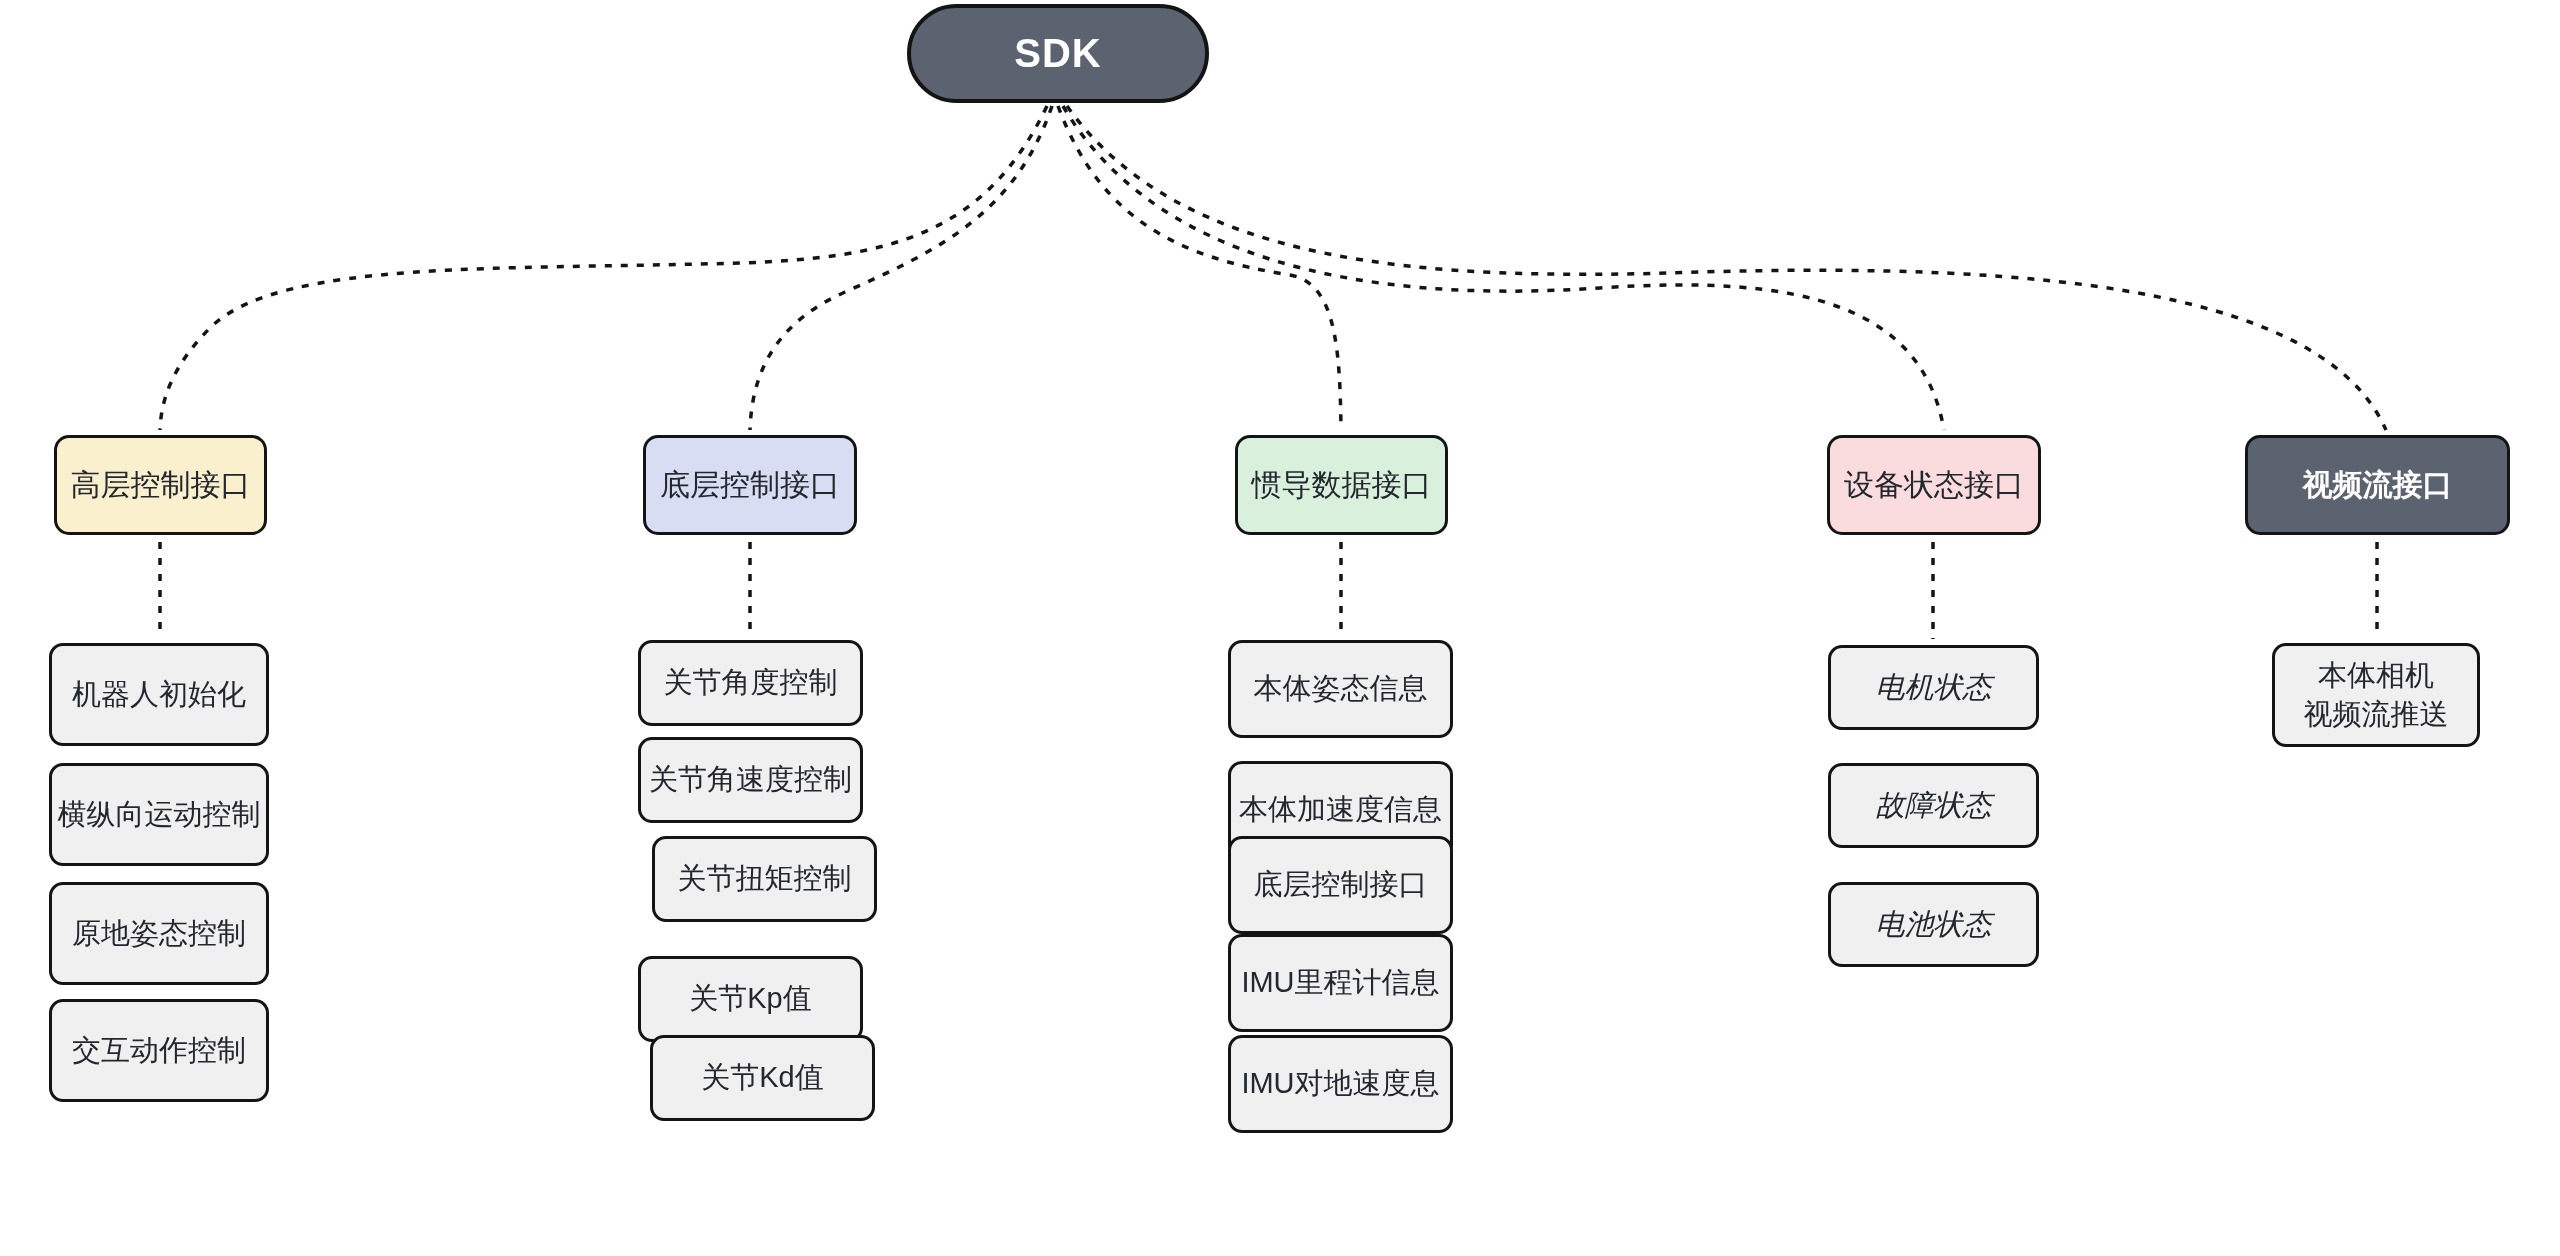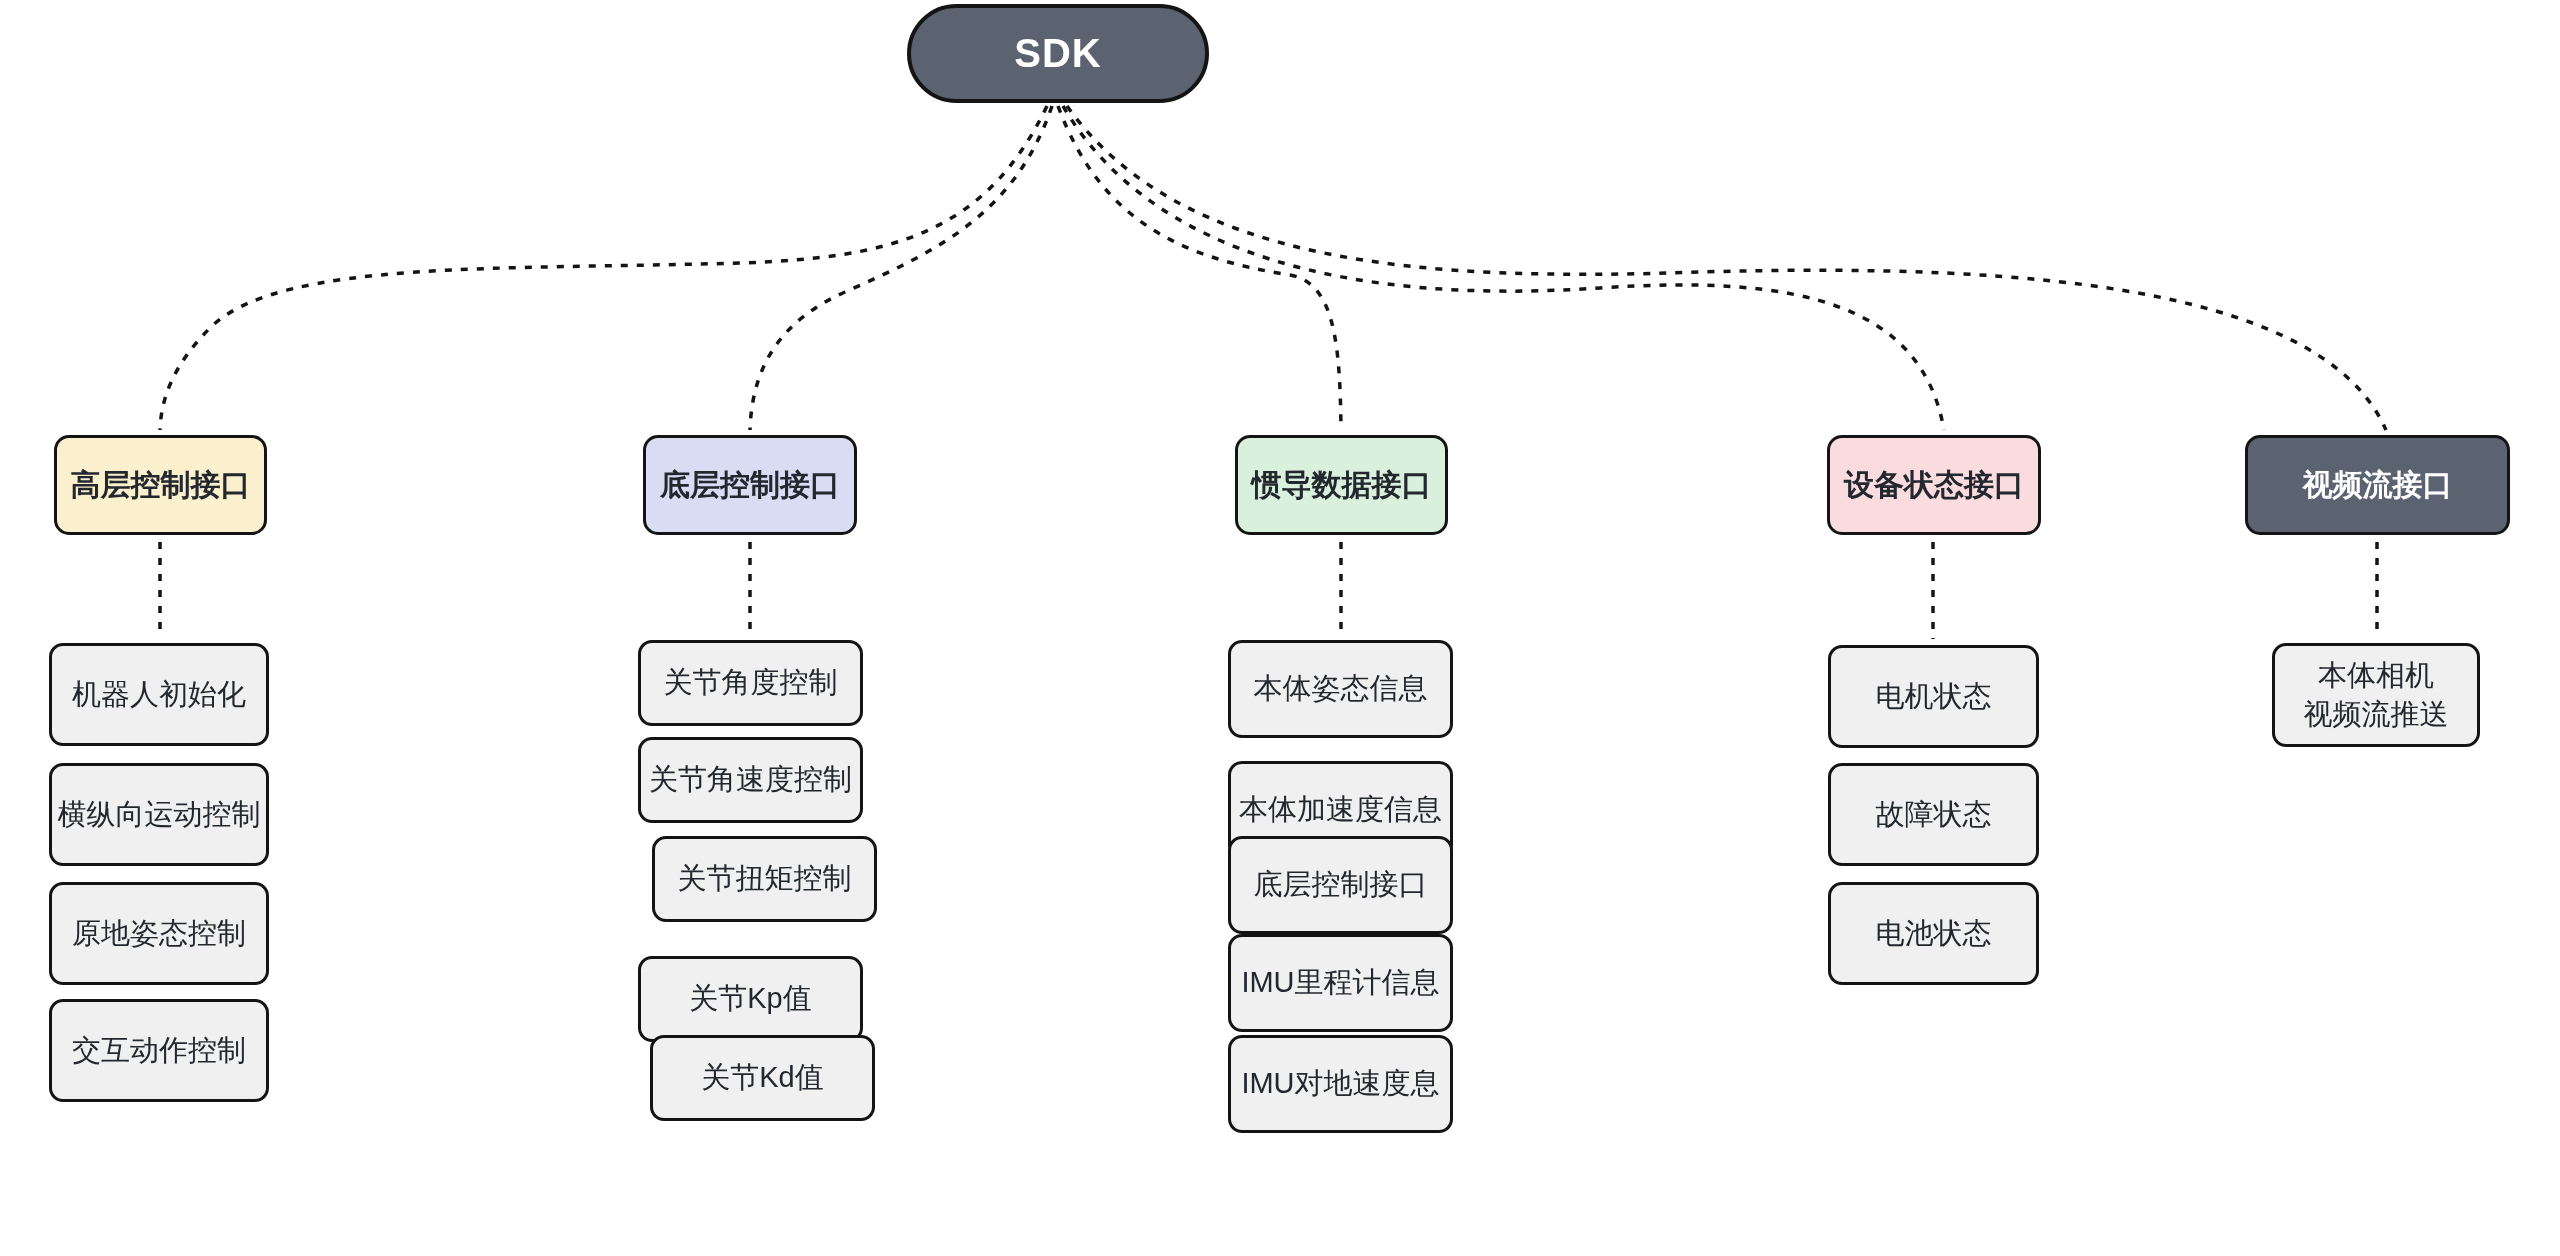--- a/index.html
+++ b/index.html
@@ -47,21 +47,21 @@
     background: var(--dark-bg, #5B6270);
     color: var(--dark-text, #ffffff);
     font-size: 40px;
     font-weight: 700;
     letter-spacing: 1px;
   }
   .header-node {
     height: 100px;
     border-radius: 15px;
     font-size: 30px;
-    font-weight: 700;
+    font-weight: 400;
   }
   .child-node {
     border-radius: 14px;
     background: var(--child-bg, #F0F0F0);
     font-size: 29px;
     font-weight: 500;
     line-height: 1.35;
   }
   
   .h1 { left: 54px;  top: 435px; width: 213px; background: var(--col1-bg, #FAF0CE); }
@@ -70,21 +70,21 @@
   
   .h2 { left: 643px; top: 435px; width: 214px; background: var(--col2-bg, #D9DDF3); }
   .c2 { left: 638px; width: 225px; height: 86px; }
   .c2a { top: 640px; } .c2b { top: 737px; } .c2c { top: 836px; margin-left: 14px; } .c2d { top: 956px; } .c2e { top: 1035px; margin-left: 12px; }
   
   .h3 { left: 1235px; top: 435px; width: 213px; background: var(--col3-bg, #D9F0DC); }
   .c3 { left: 1228px; width: 225px; height: 98px; }
   .c3a { top: 640px; } .c3b { top: 761px; } .c3c { top: 836px; } .c3d { top: 934px; } .c3e { top: 1035px; }
   
   .h4 { left: 1827px; top: 435px; width: 214px; background: var(--col4-bg, #FADCDE); }
-  .c4 { left: 1828px; width: 211px; height: 103px; }
+  .c4 { left: 1828px; width: 211px; height: 85px; font-style: italic; }
   .c4a { top: 645px; } .c4b { top: 763px; } .c4c { top: 882px; }
   
   .h5 { left: 2245px; top: 435px; width: 265px; background: var(--dark-bg, #5B6270); color: var(--dark-text, #ffffff); font-weight: 700; }
   .c5 { left: 2272px; width: 208px; height: 104px; }
   .c5a { top: 643px; }
 </style>
 </head>
 <body>
 
 <div id="canvas">

